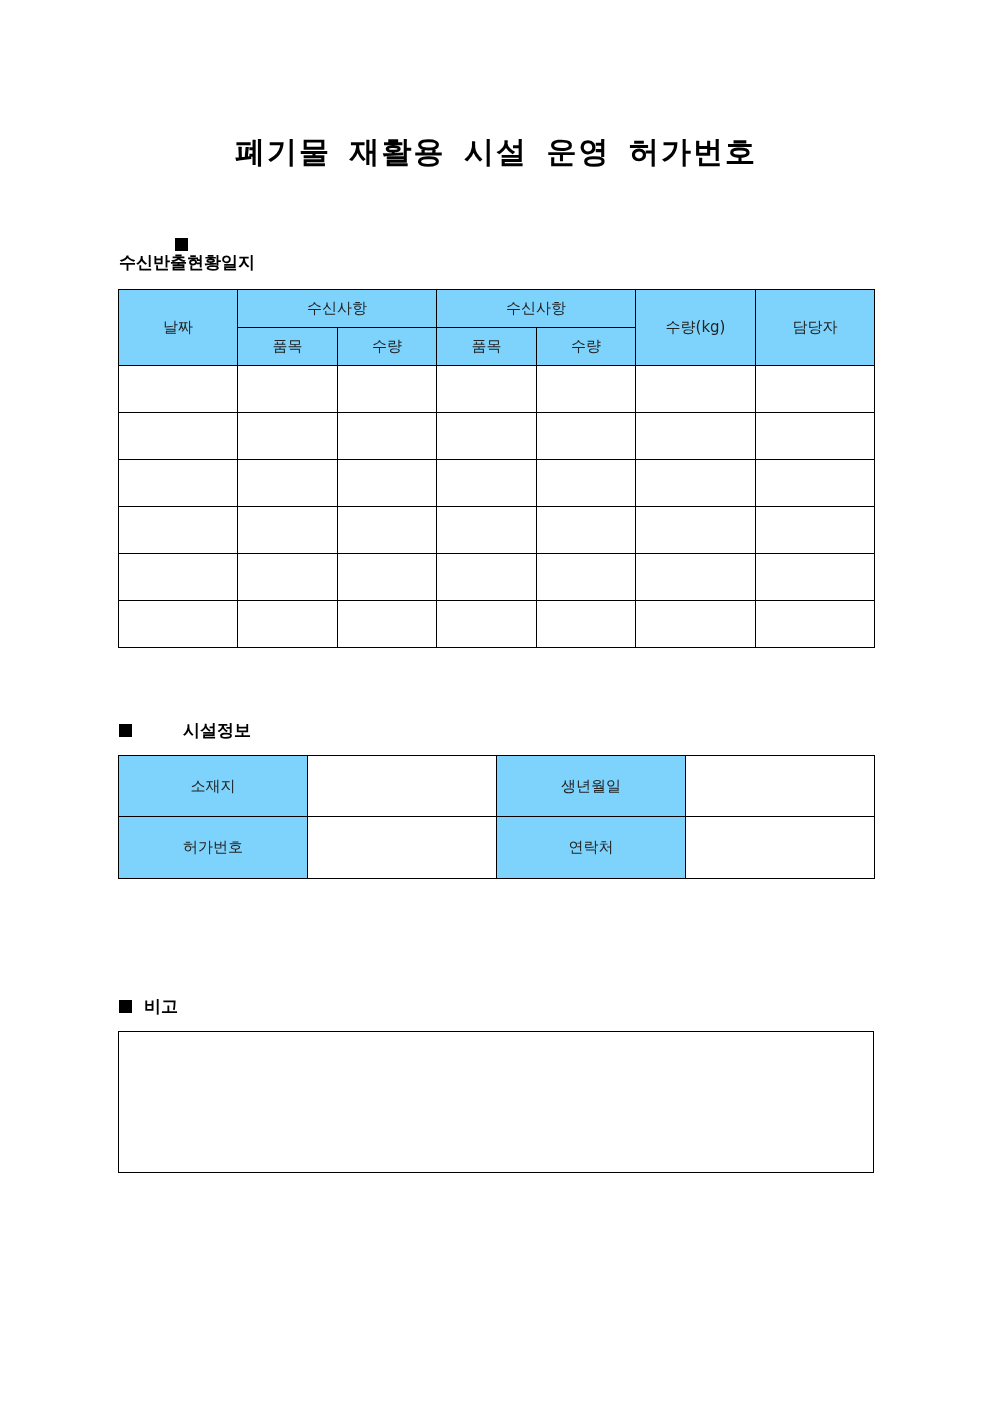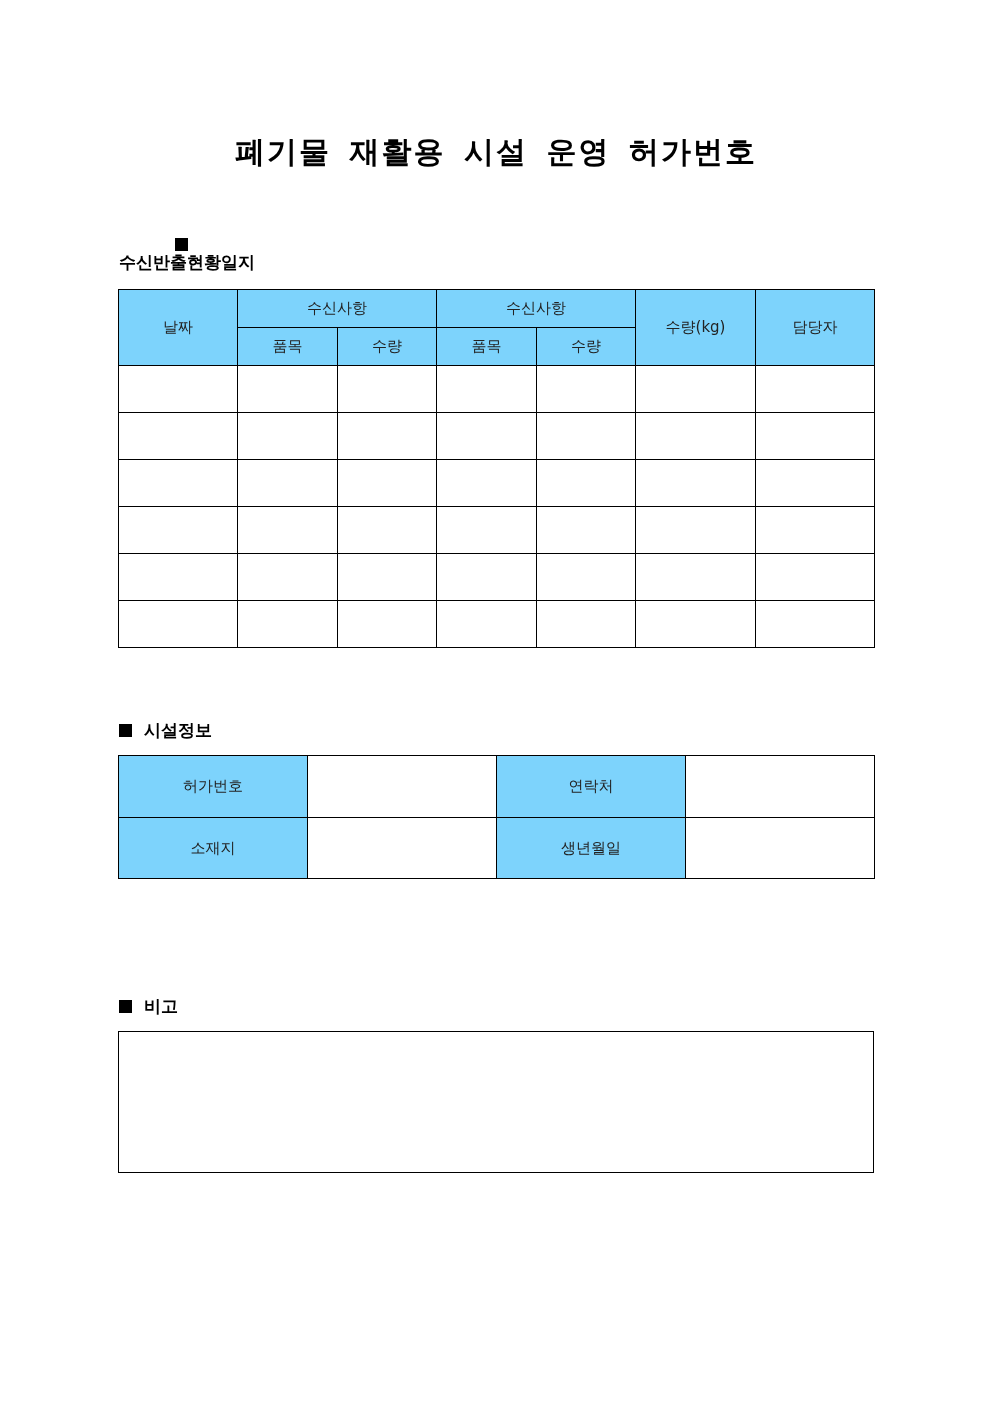--- a/index.html
+++ b/index.html
@@ -157,43 +157,43 @@
     <td class="data"></td>
     <td class="data"></td>
     <td class="data"></td>
     <td class="data"></td>
     <td class="data"></td>
     <td class="data"></td>
   </tr>
 </tbody>
   </table>
 
-<div class="section-heading" style="top:719px;">
+<div class="section-heading" style="top:719px;gap:39px;">
   <span class="square"></span>
   <span>시설정보</span>
 </div>
 
 <table id="facility-table">
   <colgroup>
     <col style="width:189px">
     <col style="width:189px">
     <col style="width:189px">
     <col style="width:189px">
   </colgroup>
   <tbody>
+  <tr style="height:61px;">
+    <th>소재지</th>
+    <td class="data"></td>
+    <th>생년월일</th>
+    <td class="data"></td>
+  </tr>
   <tr style="height:62px;">
     <th>허가번호</th>
     <td class="data"></td>
     <th>연락처</th>
-    <td class="data"></td>
-  </tr>
-  <tr style="height:61px;">
-    <th>소재지</th>
-    <td class="data"></td>
-    <th>생년월일</th>
     <td class="data"></td>
   </tr>
 </tbody>
   </table>
 
 <div class="section-heading" style="top:995px;justify-content:flex-end;">
   <span class="square"></span>
   <span>비고</span>
 </div>
 

